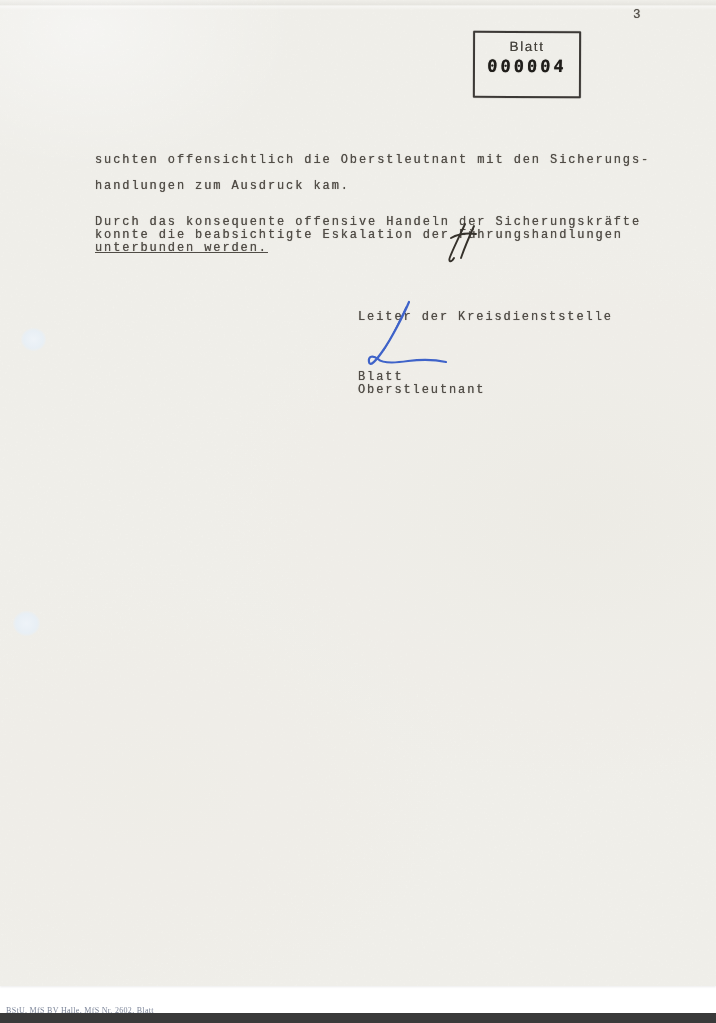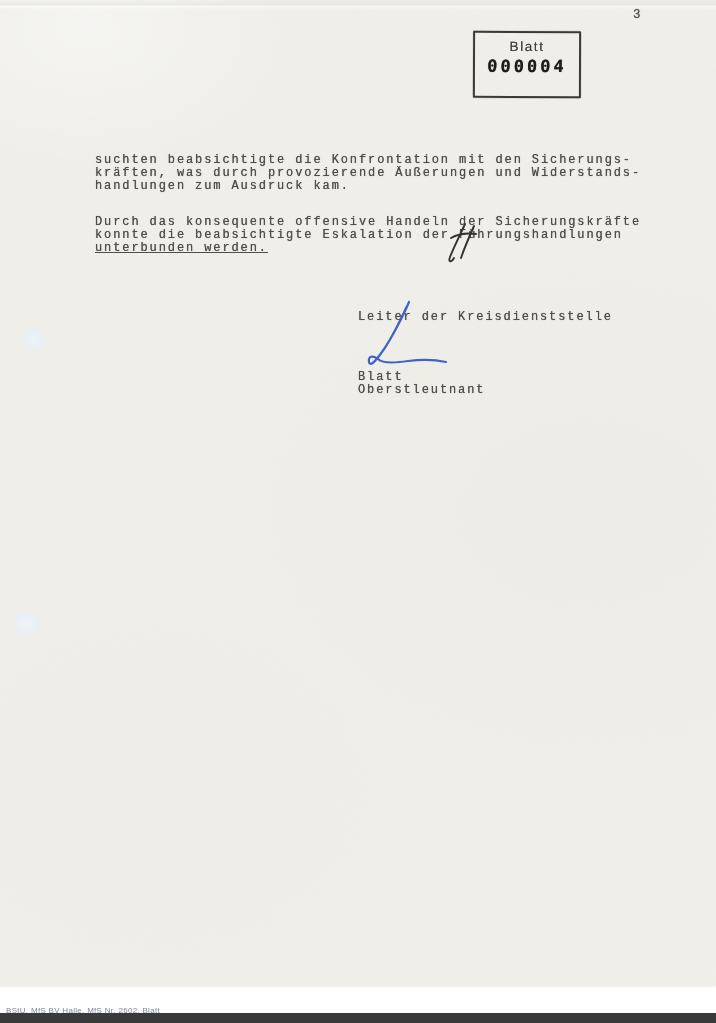--- a/index.html
+++ b/index.html
@@ -53,21 +53,21 @@
     font-size:17px; letter-spacing:3px; color:#1f1d1a;
     transform:skewX(-2deg);
     text-shadow:0 0 0.7px rgba(25,23,20,0.8);
   }
 
   .ink-svg { position:absolute; pointer-events:none; }
 
   .footer-caption {
     position:absolute; left:6px; top:1006px; width:420px; height:7px;
     overflow:hidden; white-space:nowrap;
-    font-family:Liberation Sans, sans-serif;
+    font-family:Liberation Serif, serif;
     font-size:8px; line-height:10px; letter-spacing:0.3px; color:#7c8599;
   }
   .footer-bar {
     position:absolute; left:0; top:1013px; width:716px; height:10px;
     background:#3a3a3a;
   }
 
   
   .p1l1 { left:95px; top:154px; }
   .p1l2 { left:95px; top:167px; }
@@ -97,22 +97,21 @@
     <div class="hole hole1"></div>
     <div class="hole hole2"></div>
 
     <div class="typeline page-number">3</div>
 
     <div class="stamp">
       <div class="stamp-title">Blatt</div>
       <div class="stamp-number">000004</div>
     </div>
 
-    <div class="typeline p1l1">suchten beabsichtigte die Konfrontation mit den Sicherungs-</div>
-    <div class="typeline p1l2">kräften, was durch provozierende Äußerungen und Widerstands-</div>
+    <div class="typeline p1l1">suchten offensichtlich die Oberstleutnant mit den Sicherungs-</div>
     <div class="typeline p1l3">handlungen zum Ausdruck kam.</div>
 
     <div class="typeline p2l2">konnte die beabsichtigte Eskalation der Führungshandlungen</div>
     <div class="typeline p2l1">Durch das konsequente offensive Handeln der Sicherungskräfte</div>
     <div class="typeline p2l3">unterbunden werden.</div>
 
     <svg class="ink-svg" style="left:441px; top:221px;" width="48" height="48" viewBox="0 0 48 48">
       <g fill="none" stroke="#35312b" stroke-width="1.9" stroke-linecap="round">
         <path d="M24 3 C20 12 13 26 9 36 C7 41 10 42 13 37"></path>
         <path d="M33 5 C29 14 23 28 20 37"></path>

